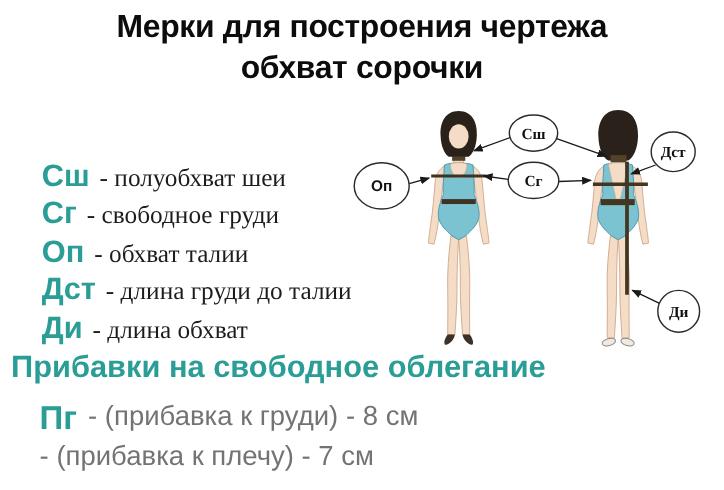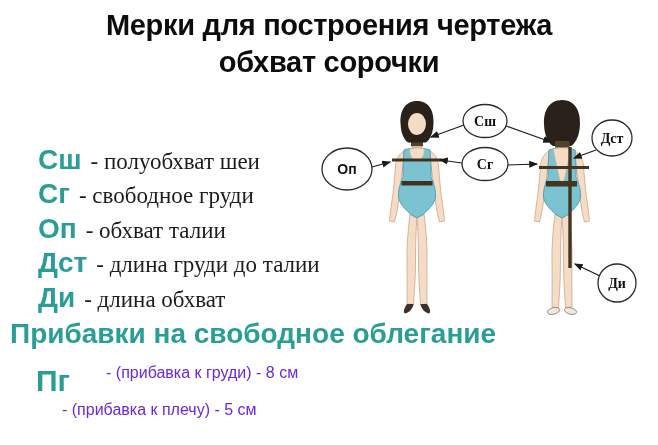--- a/index.html
+++ b/index.html
@@ -22,21 +22,21 @@
     color:#2a9d97;font-weight:bold;font-size:28px;margin-right:9px;
   }
   .meas-desc{color:#1c1c1c;font-size:23px;font-family:Liberation Serif, serif;}
   .allow-heading{
     position:absolute;left:10px;top:318px;
     color:#2a9d97;font-weight:bold;font-size:28px;white-space:nowrap;
   }
   .allow-list{position:absolute;left:36px;top:364px;}
   .allow-row{display:flex;align-items:flex-start;height:36.5px;white-space:nowrap;}
   .allow-abbr{color:#2a9d97;font-weight:bold;font-size:30px;margin-right:10px;}
-  .allow-desc{color:#6d28d9;font-size:16px;margin-left:26px;}
+  .allow-desc{color:#737373;font-size:25px;}
   .figures-svg{position:absolute;left:315px;top:92px;}
   .callout-label{
     font-family:"Liberation Serif", serif;
     font-weight:bold;font-size:14px;fill:#111;
   }
   .callout-label-sans{
     font-family:"Liberation Sans", sans-serif;
     font-weight:bold;font-size:14px;fill:#111;
   }
 </style>
@@ -74,21 +74,21 @@
   </div>
 
   <div class="allow-heading">Прибавки на свободное облегание</div>
 
   <div class="allow-list">
     <div class="allow-row">
       <span class="allow-abbr">Пг</span>
       <span class="allow-desc">- (прибавка к груди) - 8 см</span>
     </div>
     <div class="allow-row">
-      <span class="allow-desc">- (прибавка к плечу) - 5 см</span>
+      <span class="allow-desc">- (прибавка к плечу) - 7 см</span>
     </div>
   </div>
 
   <svg class="figures-svg" width="343" height="235" viewBox="0 0 343 235">
     <defs>
       <marker id="ah" markerWidth="9" markerHeight="8" refX="6.5" refY="3" orient="auto">
         <path d="M0,0 L7.5,3 L0,6 Z" fill="#1a1a1a"></path>
       </marker>
     </defs>
 

